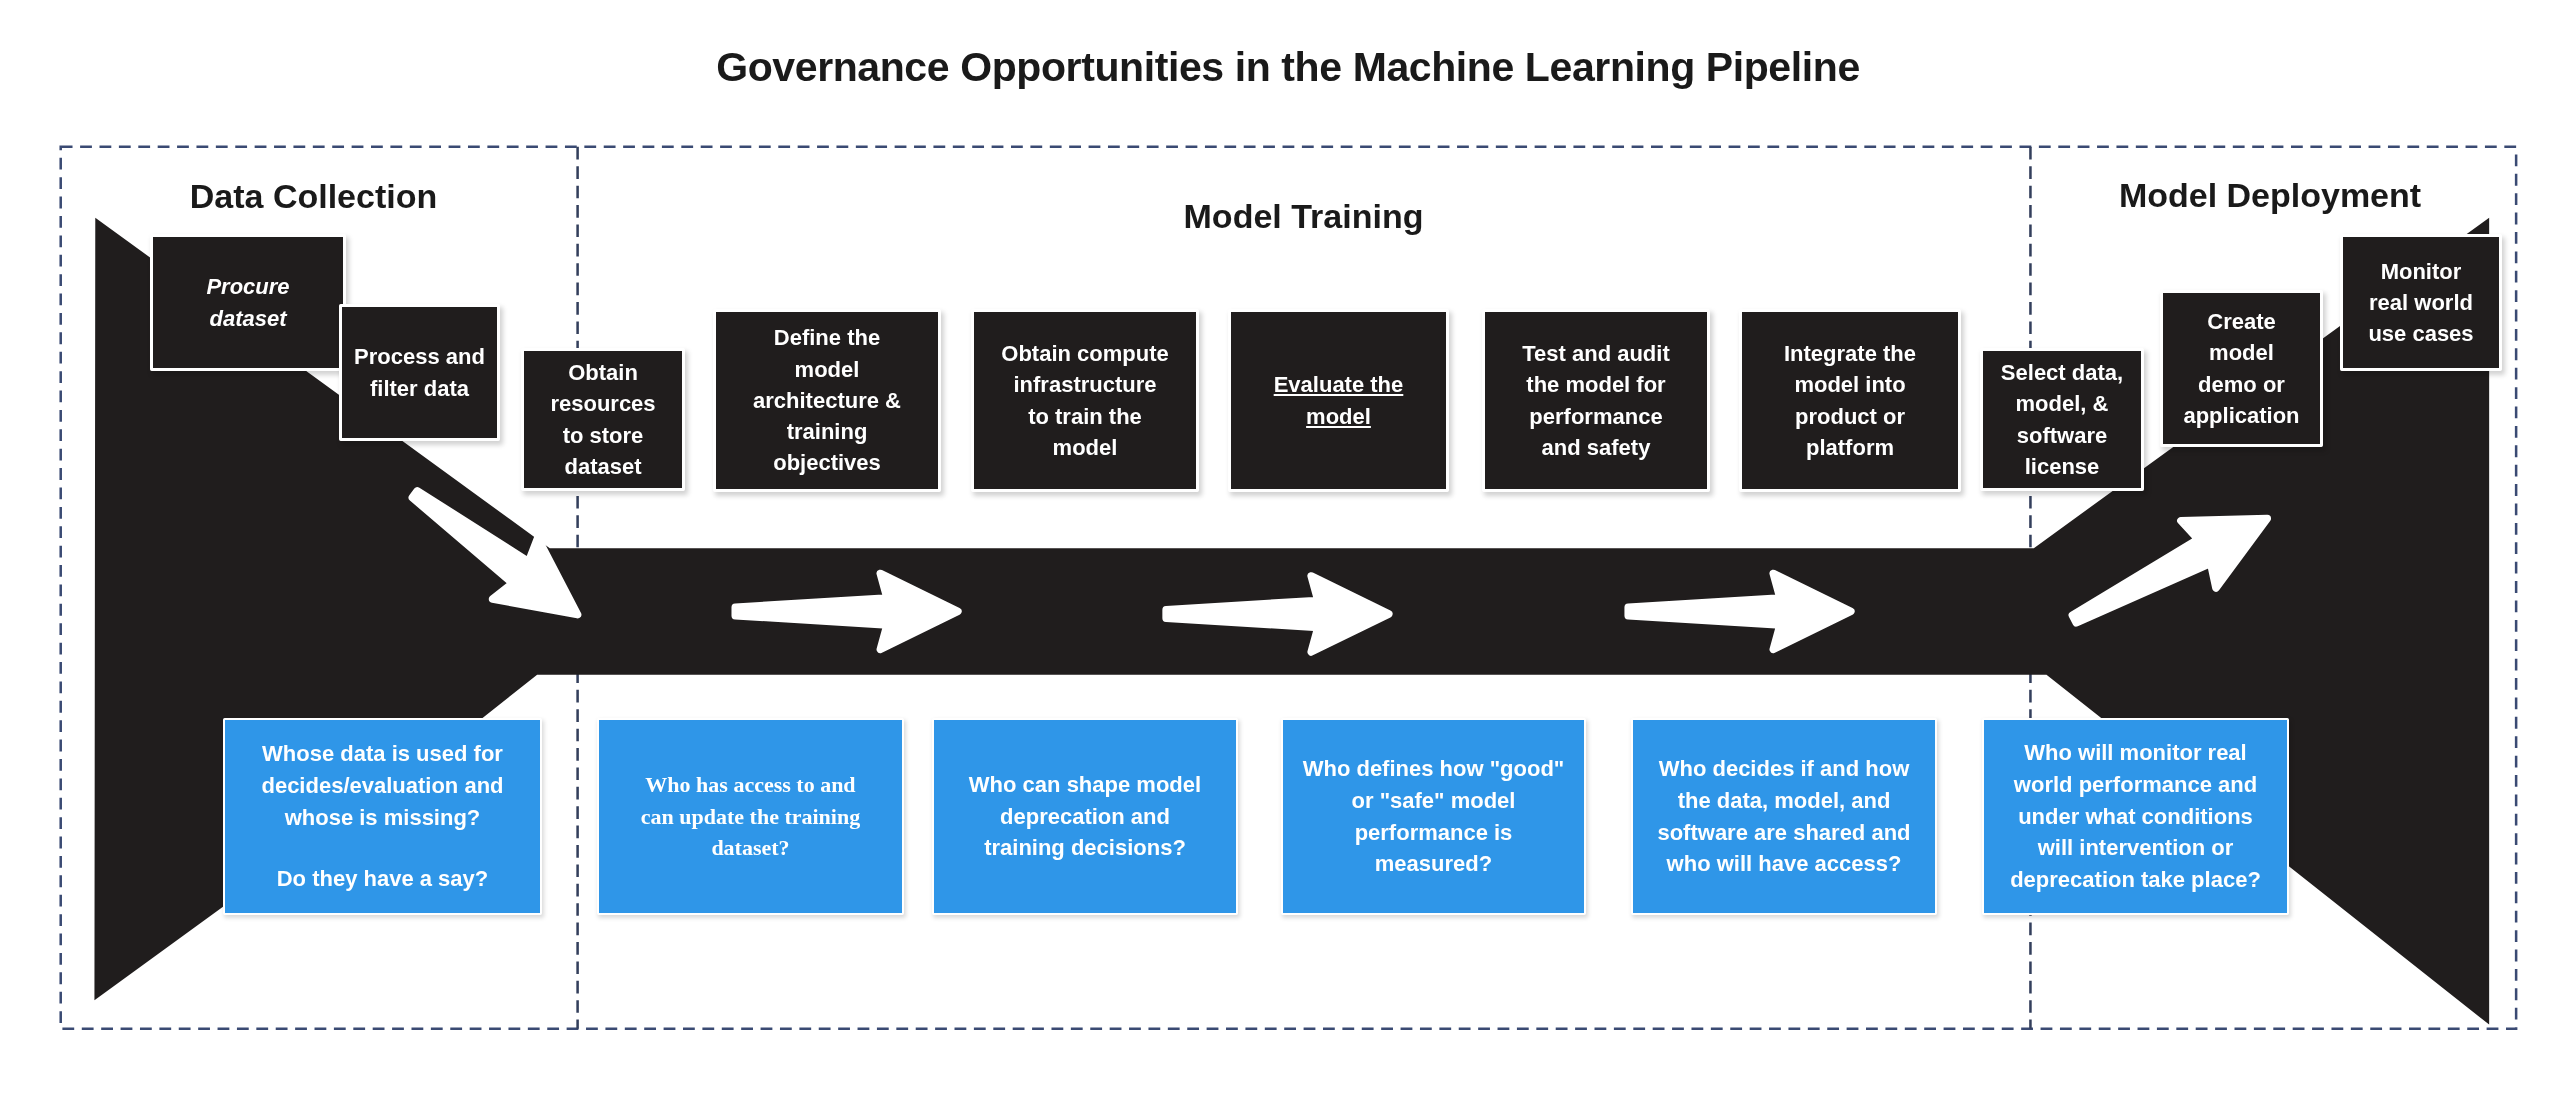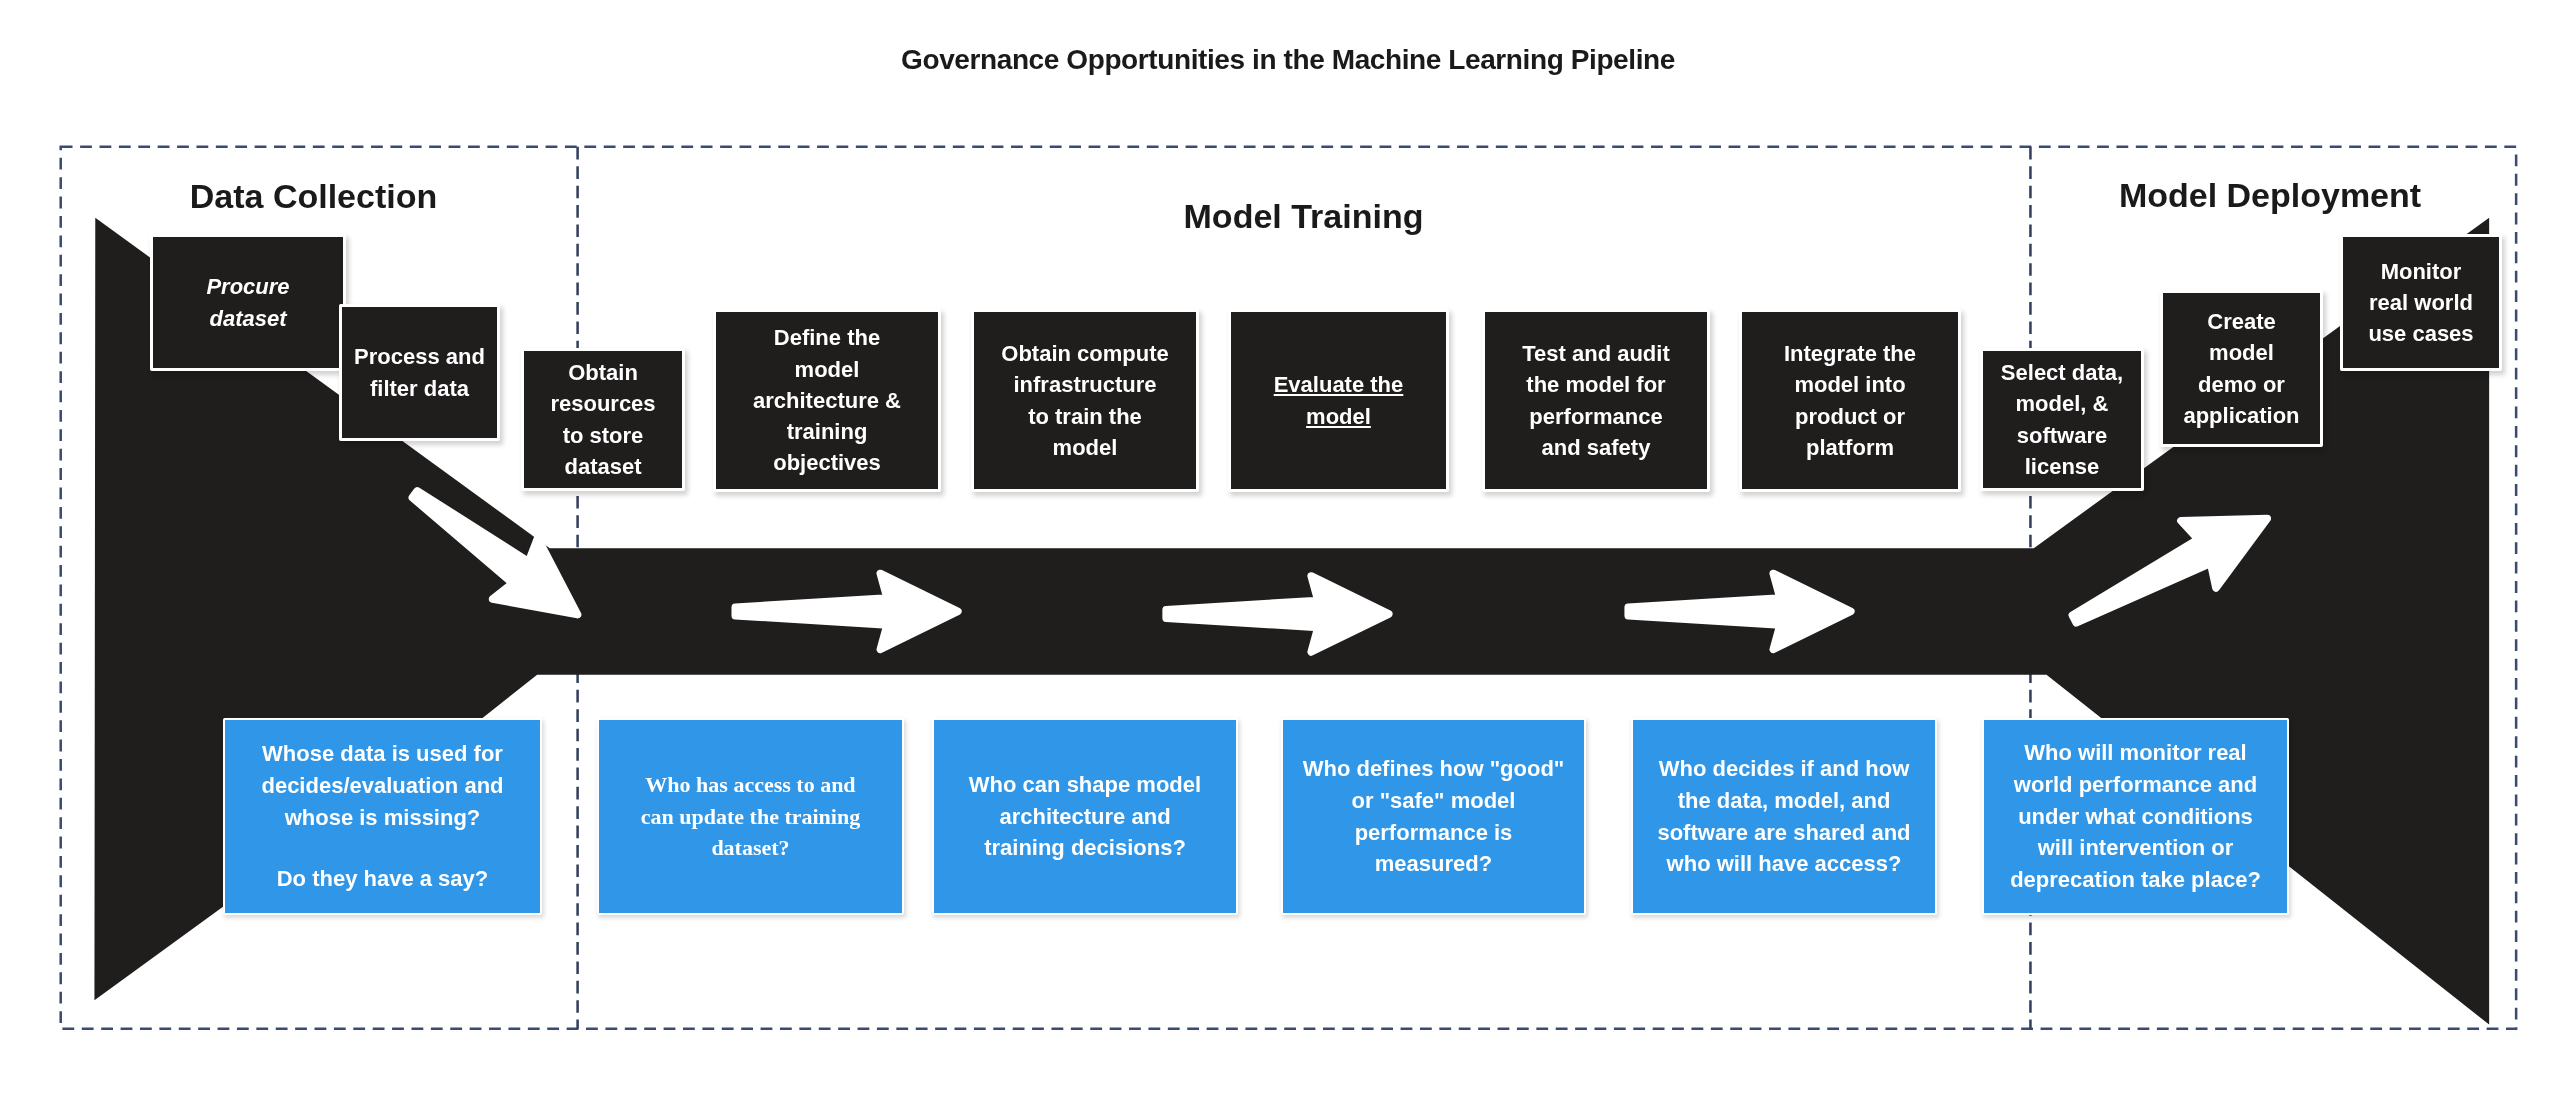--- a/index.html
+++ b/index.html
@@ -14,21 +14,21 @@
   .canvas{
     position:relative;
     width:2576px;height:1104px;
     background:#ffffff;
     overflow:hidden;
     font-family:"Liberation Sans", sans-serif;
   }
   .title{
     position:absolute;left:0;top:44px;width:100%;
     text-align:center;
-    font-size:28px;font-weight:bold;color:var(--text-dark);
+    font-size:41px;font-weight:bold;color:var(--text-dark);
     letter-spacing:-0.4px;
   }
   .section-label{
     position:absolute;
     text-align:center;
     font-size:34px;font-weight:bold;color:var(--text-dark);
     z-index:3;
   }
   svg.layer{position:absolute;left:0;top:0;z-index:2;}
   .flow-shape{fill:var(--flow-black);}
@@ -150,21 +150,21 @@
   <div class="question" style="left:223px;width:319px;">
     <div>Whose data is used for
 decides/evaluation and
 whose is missing?</div>
     <div class="second-line">Do they have a say?</div>
   </div>
   <div class="question" style="left:597px;width:307px;font-family:Liberation Serif, serif;">Who has access to and
 can update the training
 dataset?</div>
   <div class="question" style="left:932px;width:306px;">Who can shape model
-architecture and
+deprecation and
 training decisions?</div>
   <div class="question" style="left:1281px;width:305px;">Who defines how "good"
 or "safe" model
 performance is
 measured?</div>
   <div class="question" style="left:1631px;width:306px;">Who decides if and how
 the data, model, and
 software are shared and
 who will have access?</div>
   <div class="question" style="left:1982px;width:307px;">Who will monitor real

